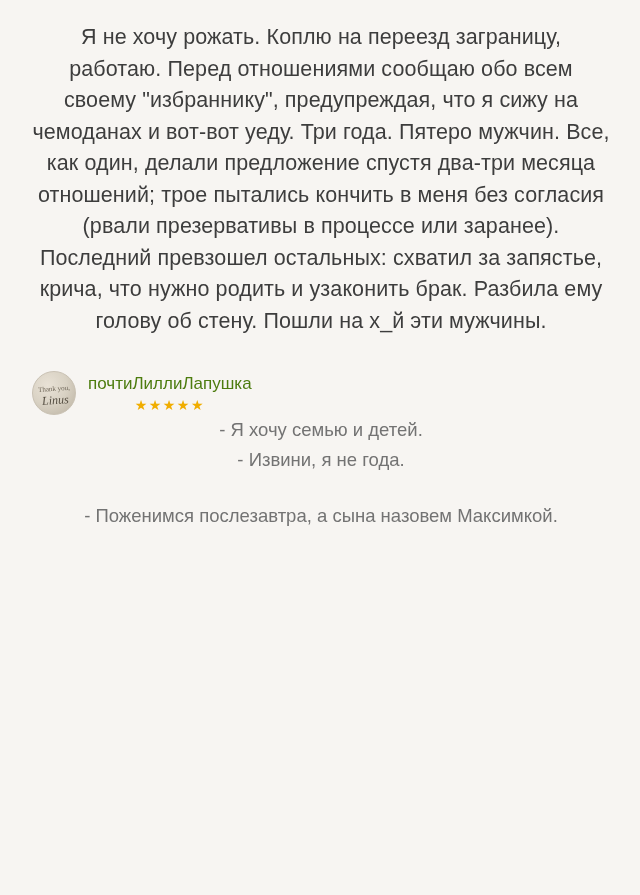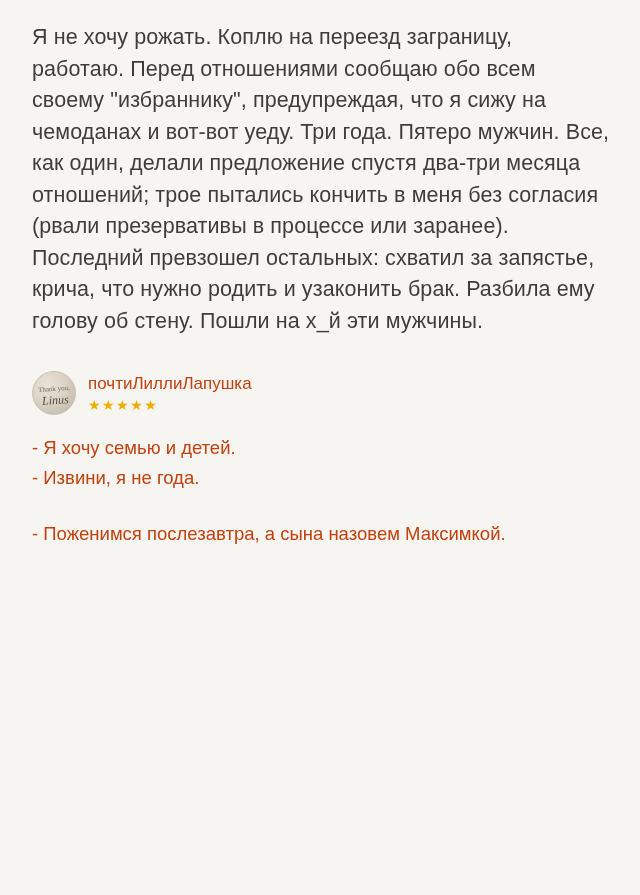--- a/index.html
+++ b/index.html
@@ -14,20 +14,21 @@
     color: #3c3c3c;
     overflow: hidden;
   }
   .page {
     width: 640px;
     height: 704px;
     box-sizing: border-box;
     padding: 22px 30px 0 32px;
     background: #f7f5f2;
     position: relative;
+    text-align: center;
   }
   .post-body {
     font-size: 21.5px;
     line-height: 31.5px;
     color: #3d3d3d;
     letter-spacing: 0.1px;
     white-space: pre-wrap;
     word-wrap: break-word;
   }
   .comment-block {
@@ -67,35 +68,34 @@
     font-style: italic;
     font-family: "Liberation Serif", serif;
     transform: rotate(-4deg);
   }
   .comment-meta {
     margin-left: 12px;
     padding-top: 2px;
   }
   .author {
     font-size: 17px;
-    color: #c2410c;
+    color: #4d7c0f;
     line-height: 21px;
   }
   .stars {
     margin-top: 3px;
     font-size: 14px;
     letter-spacing: 1.5px;
     line-height: 16px;
     color: #f0ad00;
   }
   .dialog {
-    margin-top: 18px;
     font-size: 18.5px;
     line-height: 30px;
-    color: #c2410c;
+    color: #737373;
   }
   .dialog .line {
     white-space: pre-wrap;
     word-wrap: break-word;
   }
   .dialog .spacer {
     height: 26px;
   }
 </style>
 </head>

